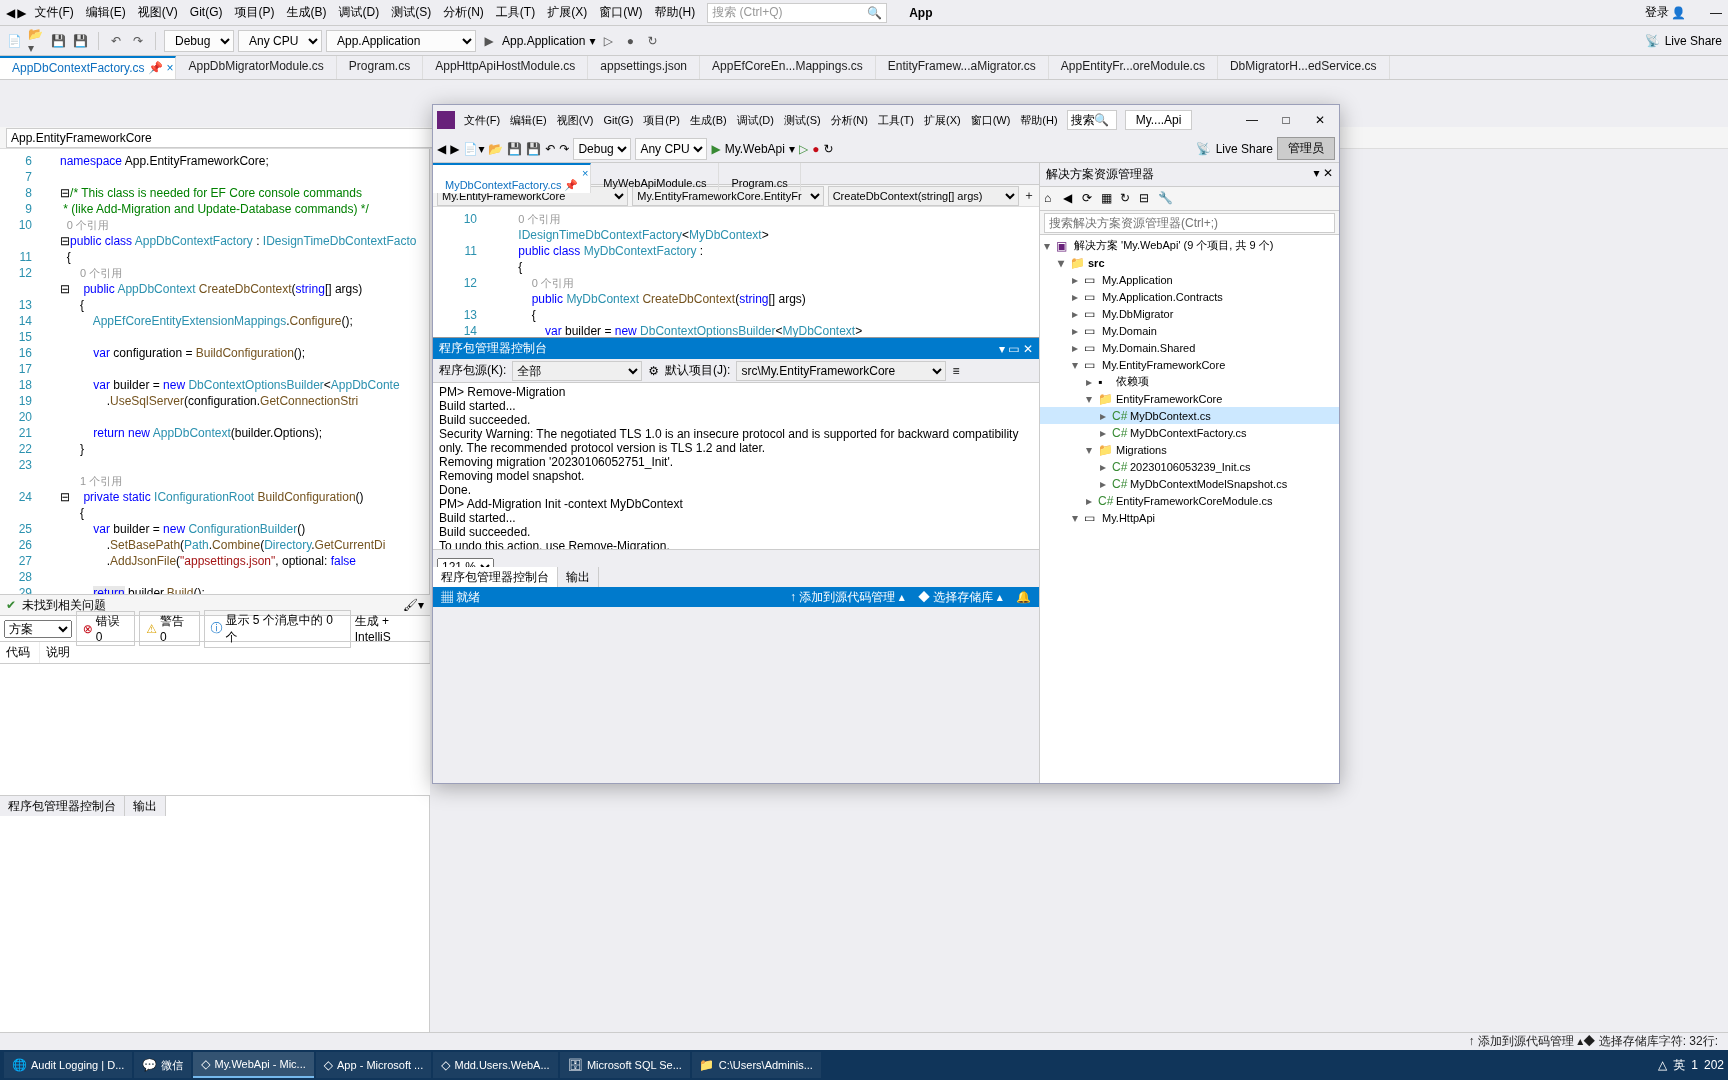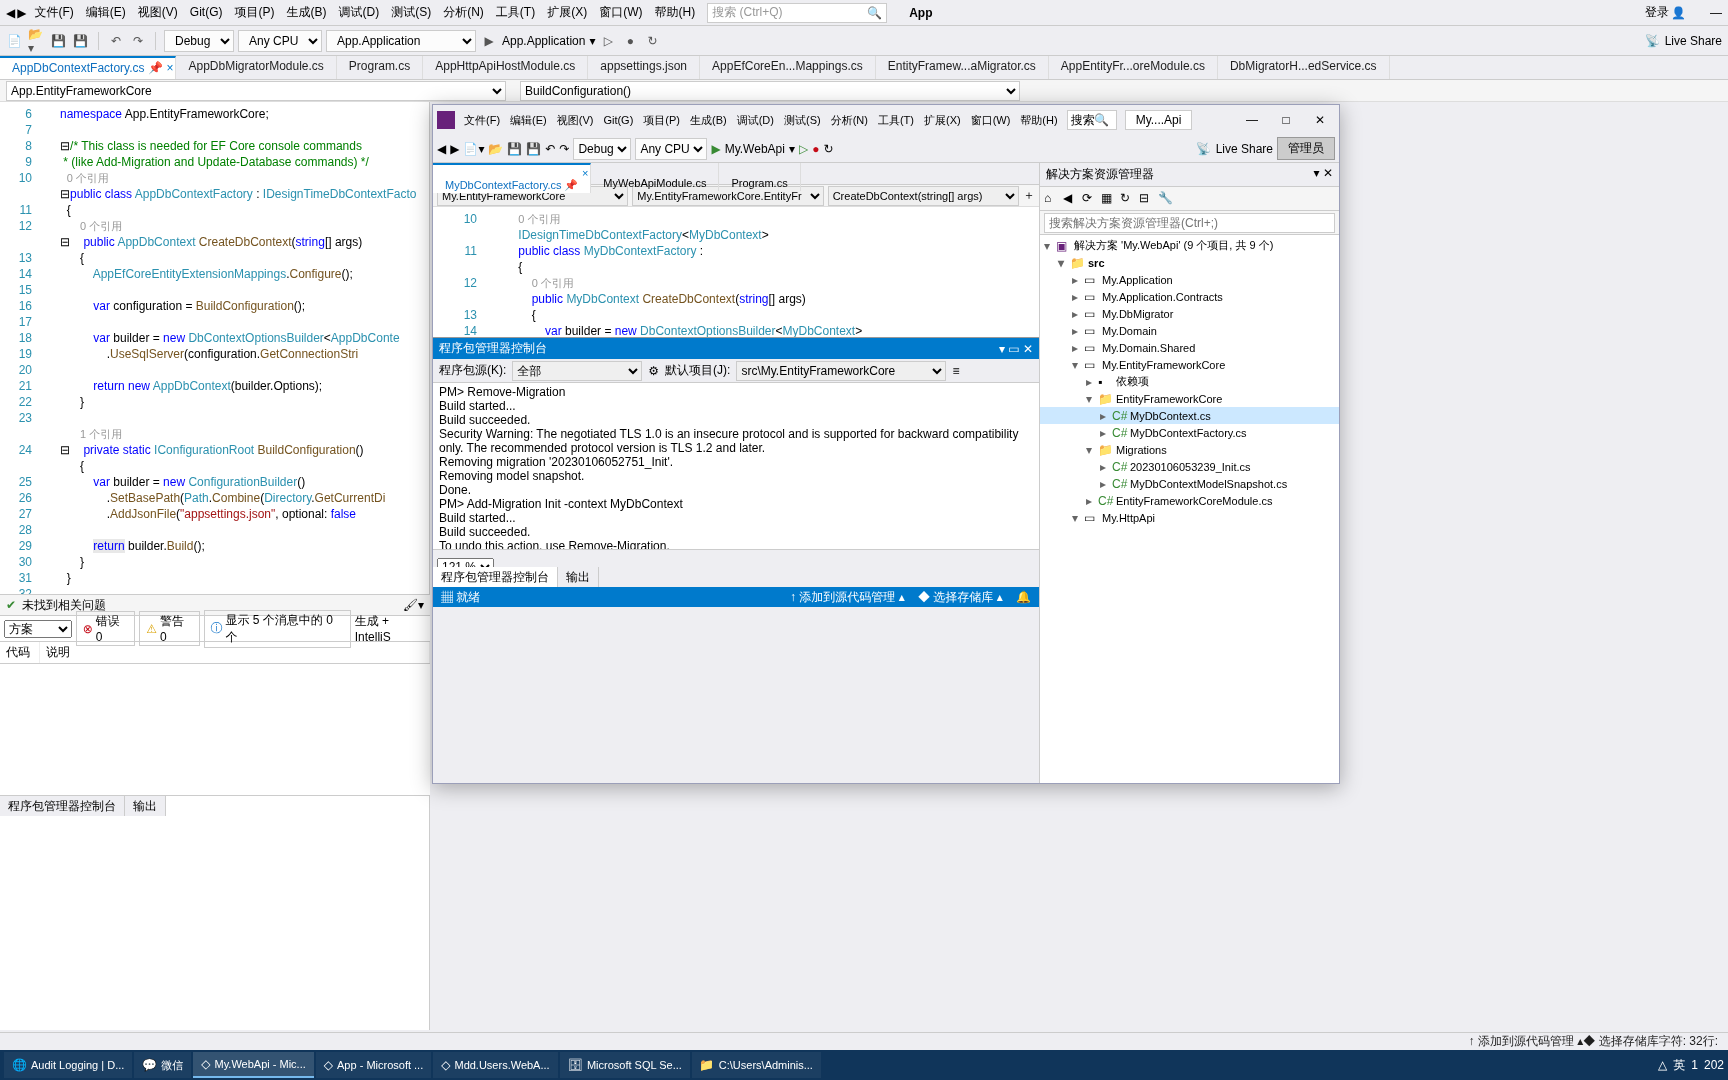--- a/index.html
+++ b/index.html
@@ -16,21 +16,21 @@
 .outer-toolbar select, .outer-toolbar .btn { height: 22px; border: 1px solid #ccc; background: #fcfcfc; padding: 0 6px; }
 .outer-toolbar .ico { width: 18px; height: 18px; display: inline-flex; align-items: center; justify-content: center; color: #555; }
 
 
 .tabstrip { height: 24px; display: flex; background: #eeeef2; border-bottom: 1px solid #ccc; overflow: hidden; }
 .tabstrip .tab { padding: 3px 12px; border-right: 1px solid #ddd; color: #1e1e1e; cursor: default; white-space: nowrap; }
 .tabstrip .tab.active { background: #fffffe; border-top: 2px solid #007acc; color: #0e70c0; position: relative; }
 .tabstrip .tab.active::after { content:"×"; position:absolute; right:2px; top:3px; color:#007acc; }
 .tabstrip .tab .pin { color:#007acc; margin-left:4px; }
 
-.breadcrumb { height: 22px; display: flex; align-items: center; padding: 0 6px; background: #f5f5f5; border-bottom: 1px solid #ddd; gap: 14px; }
+.breadcrumb { height: 22px; display: flex; align-items: center; padding: 0 6px; background: #f5f5f5; border-bottom: 1px solid #ddd; gap: 14px; margin-top: 47px; }
 .breadcrumb select { border: 1px solid #ccc; background: #fff; height: 20px; flex: 1; max-width: 500px; }
 
 
 .outer-body { display: flex; height: calc(1080px - 26px - 30px - 24px - 22px - 20px - 30px); }
 .outer-editor { width: 430px; display: flex; flex-direction: column; background: #fff; border-right: 1px solid #ccc; }
 .code-pane { flex: 1; display: flex; font-family: Consolas, monospace; font-size: 13px; overflow: hidden; background: #fff; }
 .gutter { width: 40px; text-align: right; color: #2b91af; padding: 4px 8px 4px 0; user-select: none; }
 .gutter div, .code div { height: 16px; line-height: 16px; white-space: pre; }
 .fold { width: 16px; color: #808080; padding-top: 4px; }
 .code { flex: 1; padding: 4px 0 4px 4px; }

